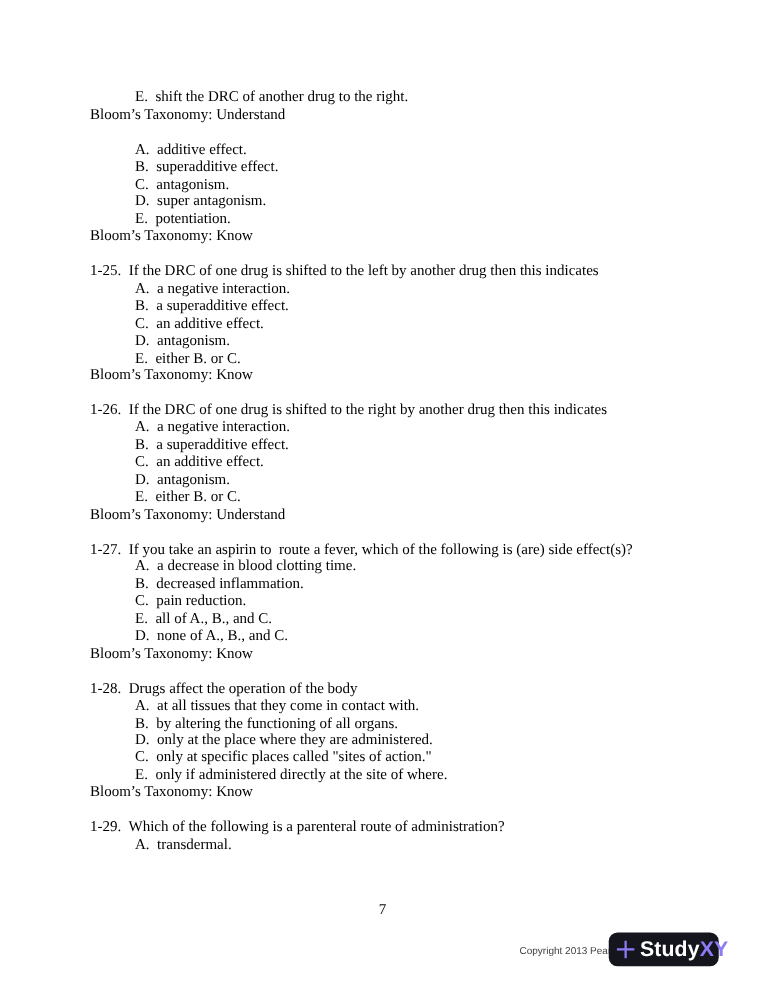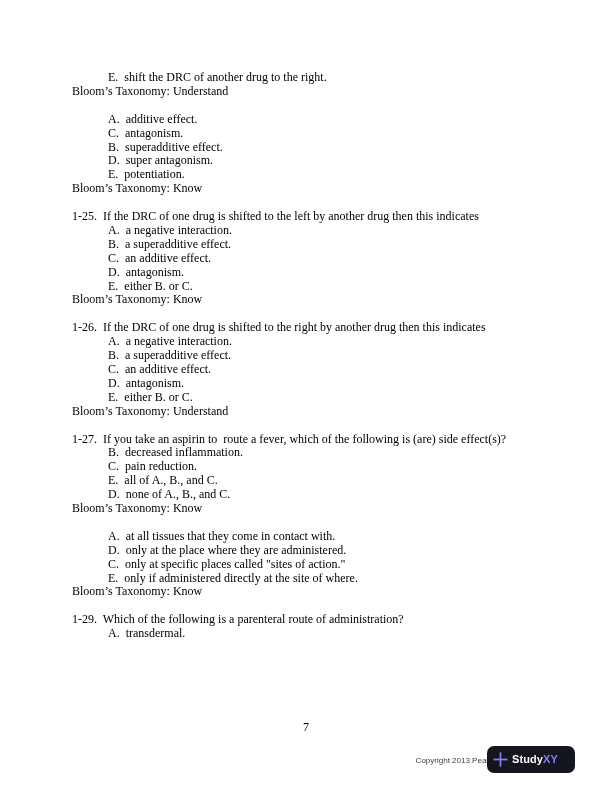--- a/index.html
+++ b/index.html
@@ -52,43 +52,43 @@
     display: flex;
     align-items: center;
     justify-content: flex-start;
     padding-left: 6px;
     box-sizing: border-box;
   }
   .logo-plus { display: flex; align-items: center; }
   .logo-text {
     font-family: "Liberation Sans", "DejaVu Sans", sans-serif;
     font-weight: 700;
-    font-size: 11px;
+    font-size: 17px;
     letter-spacing: 0.1px;
     margin-left: 4px;
     white-space: nowrap;
   }
   .logo-study { color: #ffffff; }
   .logo-xy { color: #8b7cf6; }
 </style>
 </head>
 <body>
 
 <div class="page">
   <div class="content">
 
     <div class="line indent"><span class="u">E.  shift the DRC of another drug to the right.</span></div>
 
     <div class="line">Bloom’s Taxonomy: Understand</div>
 
     <div>
         <div class="q-block">
           <div class="line indent"><span>A.  additive effect.</span></div>
+          <div class="line indent"><span>B.  superadditive effect.</span></div>
           <div class="line indent"><span>C.  antagonism.</span></div>
-          <div class="line indent"><span>B.  superadditive effect.</span></div>
           <div class="line indent"><span class="u">D.  super antagonism</span><span>.</span></div>
           <div class="line indent"><span>E.  potentiation.</span></div>
           <div class="line">Bloom’s Taxonomy: Know</div>
         </div>
         <div class="q-block">
           <div class="line"><span>1-25.</span><span>  If the DRC of one drug is shifted to the left by another drug then this indicates</span></div>
           <div class="line indent"><span>A.  a negative interaction.</span></div>
           <div class="line indent"><span>B.  a superadditive effect.</span></div>
           <div class="line indent"><span>C.  an additive effect.</span></div>
           <div class="line indent"><span>D.  antagonism.</span></div>
@@ -99,28 +99,31 @@
           <div class="line"><span>1-26.</span><span>  If the DRC of one drug is shifted to the right by another drug then this indicates</span></div>
           <div class="line indent"><span>A.  a negative interaction.</span></div>
           <div class="line indent"><span>B.  a superadditive effect.</span></div>
           <div class="line indent"><span>C.  an additive effect.</span></div>
           <div class="line indent"><span class="u">D.  antagonism.</span></div>
           <div class="line indent"><span>E.  either B. or C.</span></div>
           <div class="line">Bloom’s Taxonomy: Understand</div>
         </div>
         <div class="q-block">
           <div class="line"><span>1-27.</span><span>  If you take an aspirin to  route a fever, which of the following is (are) side effect(s)?</span></div>
+          <div class="line indent"><span>A.  a decrease in blood clotting time.</span></div>
           <div class="line indent"><span>B.  decreased inflammation.</span></div>
           <div class="line indent"><span>C.  pain reduction.</span></div>
           <div class="line indent"><span class="u">E.  all of A., B., and C.</span></div>
           <div class="line indent"><span>D.  none of A., B., and C.</span></div>
           <div class="line">Bloom’s Taxonomy: Know</div>
         </div>
         <div class="q-block">
+          <div class="line"><span>1-28.</span><span>  Drugs affect the operation of the body</span></div>
           <div class="line indent"><span>A.  at all tissues that they come in contact with.</span></div>
+          <div class="line indent"><span>B.  by altering the functioning of all organs.</span></div>
           <div class="line indent"><span>D.  only at the place where they are administered.</span></div>
           <div class="line indent"><span class="u">C.  only at specific places called "sites of action."</span></div>
           <div class="line indent"><span>E.  only if administered directly at the site of where.</span></div>
           <div class="line">Bloom’s Taxonomy: Know</div>
         </div>
         <div class="q-block">
           <div class="line"><span>1-29.</span><span>  Which of the following is a parenteral route of administration?</span></div>
           <div class="line indent"><span>A.  transdermal.</span></div>
         </div>
       </div>

